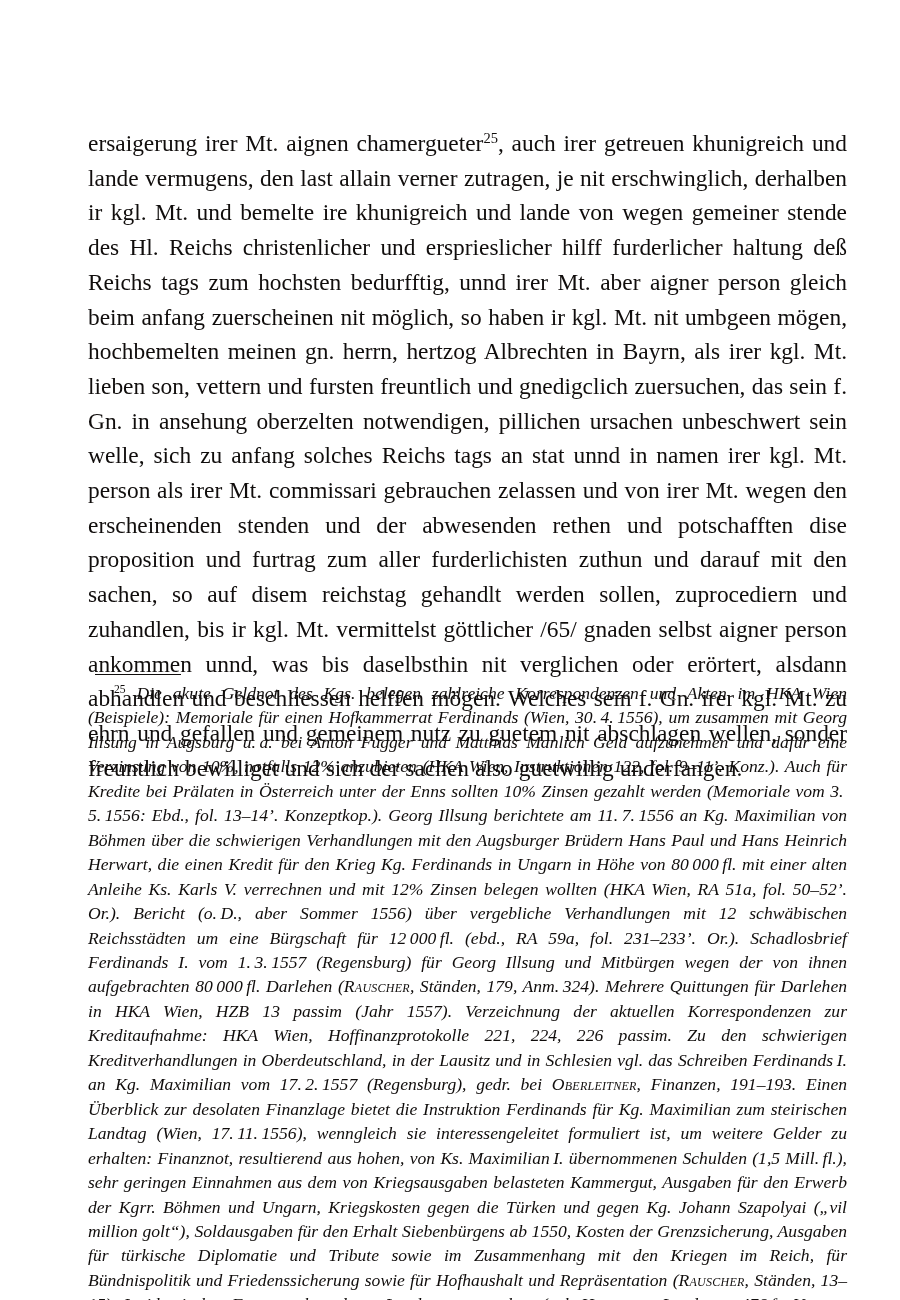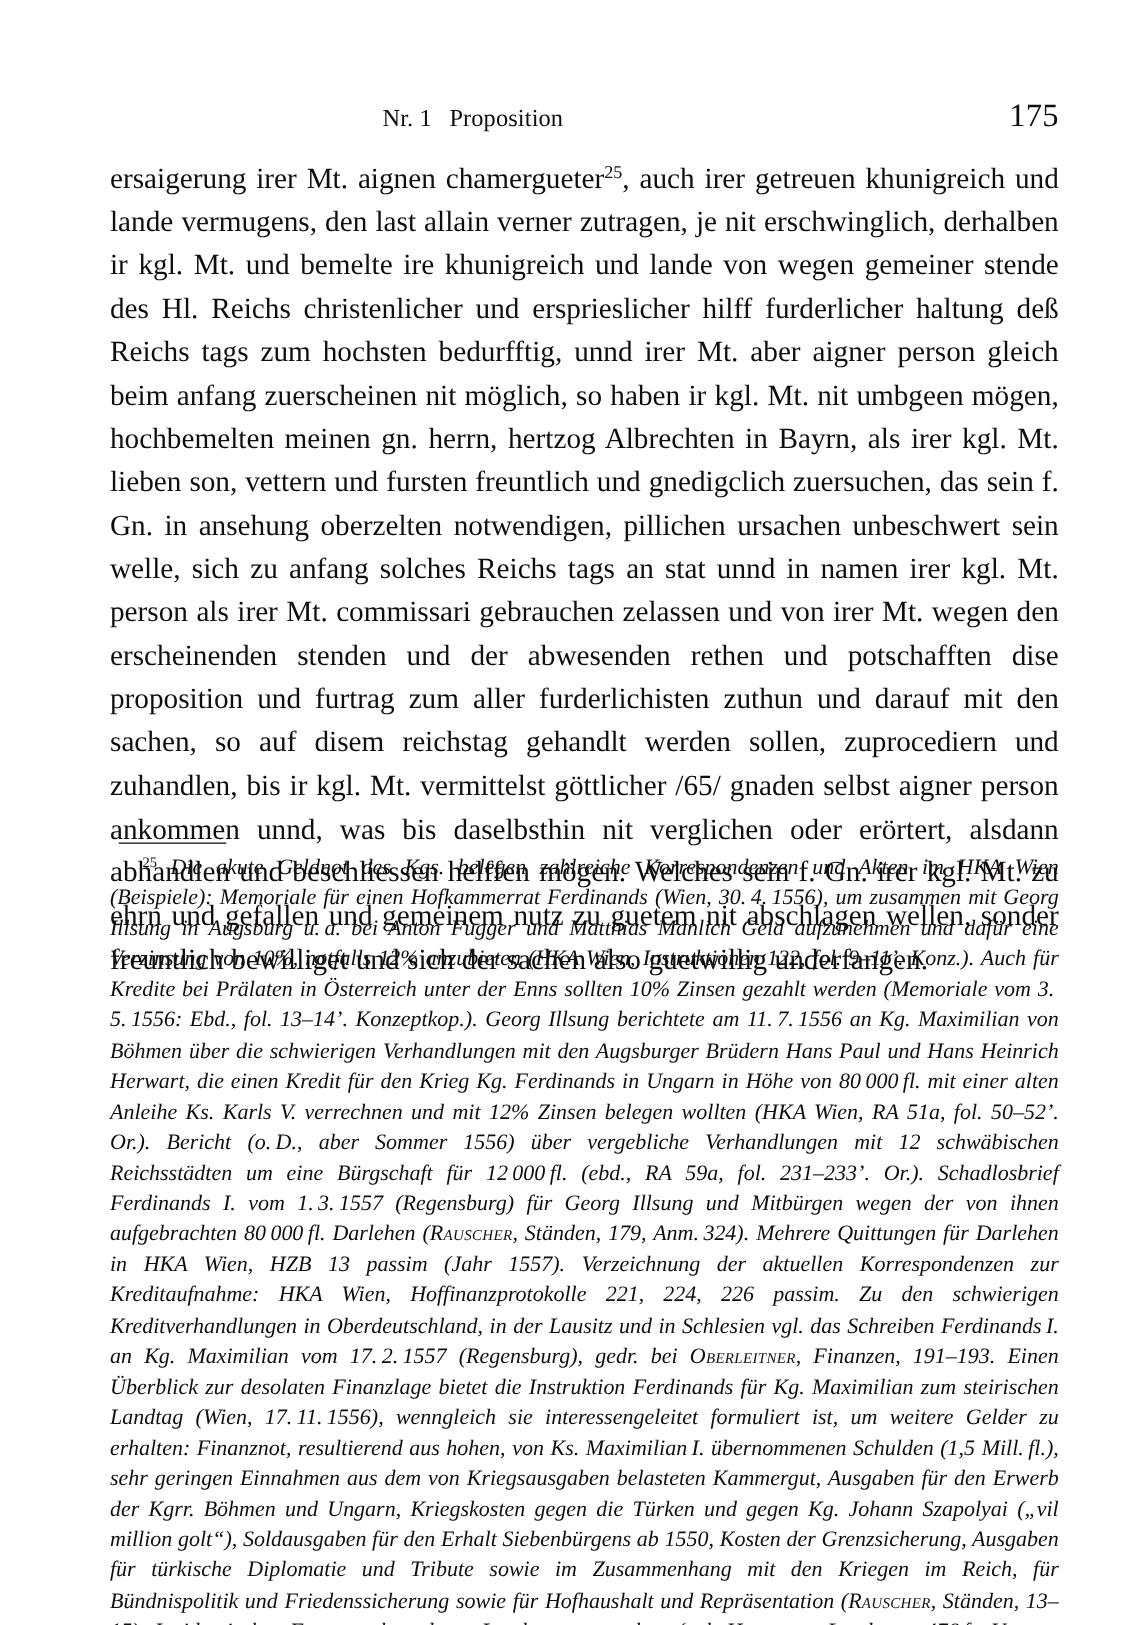--- a/index.html
+++ b/index.html
@@ -91,24 +91,20 @@
   .sc {
     font-variant: small-caps;
     letter-spacing: 0.25px;
   }
 </style>
 </head>
 <body>
 
 <div class="page">
 
-  <div class="running-head">
-    <div class="head-center"><span class="nr">Nr. 1</span><span>Proposition</span></div>
-    <div class="folio">175</div>
-  </div>
 
   <div class="body-text">
     <p>ersaigerung irer Mt. aignen chamergueter<sup>25</sup>, auch irer getreuen khunigreich und lande vermugens, den last allain verner zutragen, je nit erschwinglich, derhalben ir kgl. Mt. und bemelte ire khunigreich und lande von wegen gemeiner stende des Hl. Reichs christenlicher und ersprieslicher hilff furderlicher haltung deß Reichs tags zum hochsten bedurfftig, unnd irer Mt. aber aigner person gleich beim anfang zuerscheinen nit möglich, so haben ir kgl. Mt. nit umbgeen mögen, hochbemelten meinen gn. herrn, hertzog Albrechten in Bayrn, als irer kgl. Mt. lieben son, vettern und fursten freuntlich und gnedigclich zuersuchen, das sein f. Gn. in ansehung oberzelten notwendigen, pillichen ursachen unbeschwert sein welle, sich zu anfang solches Reichs tags an stat unnd in namen irer kgl. Mt. person als irer Mt. commissari gebrauchen zelassen und von irer Mt. wegen den erscheinenden stenden und der abwesenden rethen und potschafften dise proposition und furtrag zum aller furderlichisten zuthun und darauf mit den sachen, so auf disem reichstag gehandlt werden sollen, zuprocediern und zuhandlen, bis ir kgl. Mt. vermittelst göttlicher /65/ gnaden selbst aigner person ankommen unnd, was bis daselbsthin nit verglichen oder erörtert, alsdann abhandlen und beschliessen helffen mögen. Welches sein f. Gn. irer kgl. Mt. zu ehrn und gefallen und gemeinem nutz zu guetem nit abschlagen wellen, sonder freuntlich bewilliget und sich der sachen also guetwillig underfangen.</p>
   </div>
 
   <div class="footnote-rule"></div>
 
   <div class="footnote">
     <p><sup>25</sup> Die akute Geldnot des Kgs. belegen zahlreiche Korrespondenzen und Akten im HKA Wien (Beispiele): Memoriale für einen Hofkammerrat Ferdinands (Wien, 30. 4. 1556), um zusammen mit Georg Illsung in Augsburg u. a. bei Anton Fugger und Matthias Manlich Geld aufzunehmen und dafür eine Verzinsung von 10%, notfalls 12% anzubieten (HKA Wien, Instruktionen 122, fol. 9–11’. Konz.). Auch für Kredite bei Prälaten in Österreich unter der Enns sollten 10% Zinsen gezahlt werden (Memoriale vom 3. 5. 1556: Ebd., fol. 13–14’. Konzeptkop.). Georg Illsung berichtete am 11. 7. 1556 an Kg. Maximilian von Böhmen über die schwierigen Verhandlungen mit den Augsburger Brüdern Hans Paul und Hans Heinrich Herwart, die einen Kredit für den Krieg Kg. Ferdinands in Ungarn in Höhe von 80 000 fl. mit einer alten Anleihe Ks. Karls V. verrechnen und mit 12% Zinsen belegen wollten (HKA Wien, RA 51a, fol. 50–52’. Or.). Bericht (o. D., aber Sommer 1556) über vergebliche Verhandlungen mit 12 schwäbischen Reichsstädten um eine Bürgschaft für 12 000 fl. (ebd., RA 59a, fol. 231–233’. Or.). Schadlosbrief Ferdinands I. vom 1. 3. 1557 (Regensburg) für Georg Illsung und Mitbürgen wegen der von ihnen aufgebrachten 80 000 fl. Darlehen (<span class="sc">Rauscher</span>, Ständen, 179, Anm. 324). Mehrere Quittungen für Darlehen in HKA Wien, HZB 13 passim (Jahr 1557). Verzeichnung der aktuellen Korrespondenzen zur Kreditaufnahme: HKA Wien, Hoffinanzprotokolle 221, 224, 226 passim. Zu den schwierigen Kreditverhandlungen in Oberdeutschland, in der Lausitz und in Schlesien vgl. das Schreiben Ferdinands I. an Kg. Maximilian vom 17. 2. 1557 (Regensburg), gedr. bei <span class="sc">Oberleitner</span>, Finanzen, 191–193. Einen Überblick zur desolaten Finanzlage bietet die Instruktion Ferdinands für Kg. Maximilian zum steirischen Landtag (Wien, 17. 11. 1556), wenngleich sie interessengeleitet formuliert ist, um weitere Gelder zu erhalten: Finanznot, resultierend aus hohen, von Ks. Maximilian I. übernommenen Schulden (1,5 Mill. fl.), sehr geringen Einnahmen aus dem von Kriegsausgaben belasteten Kammergut, Ausgaben für den Erwerb der Kgrr. Böhmen und Ungarn, Kriegskosten gegen die Türken und gegen Kg. Johann Szapolyai („vil million golt“), Soldausgaben für den Erhalt Siebenbürgens ab 1550, Kosten der Grenzsicherung, Ausgaben für türkische Diplomatie und Tribute sowie im Zusammenhang mit den Kriegen im Reich, für Bündnispolitik und Friedenssicherung sowie für Hofhaushalt und Repräsentation (<span class="sc">Rauscher</span>, Ständen, 13–15). In identischer Form auch anderen Landtagen vorgelegt (vgl. <span class="sc">Hametner</span>, Landtage, 476 f.: Vortrag beim Landtag am 19. 10. 1556 in Wien).</p>
   </div>

